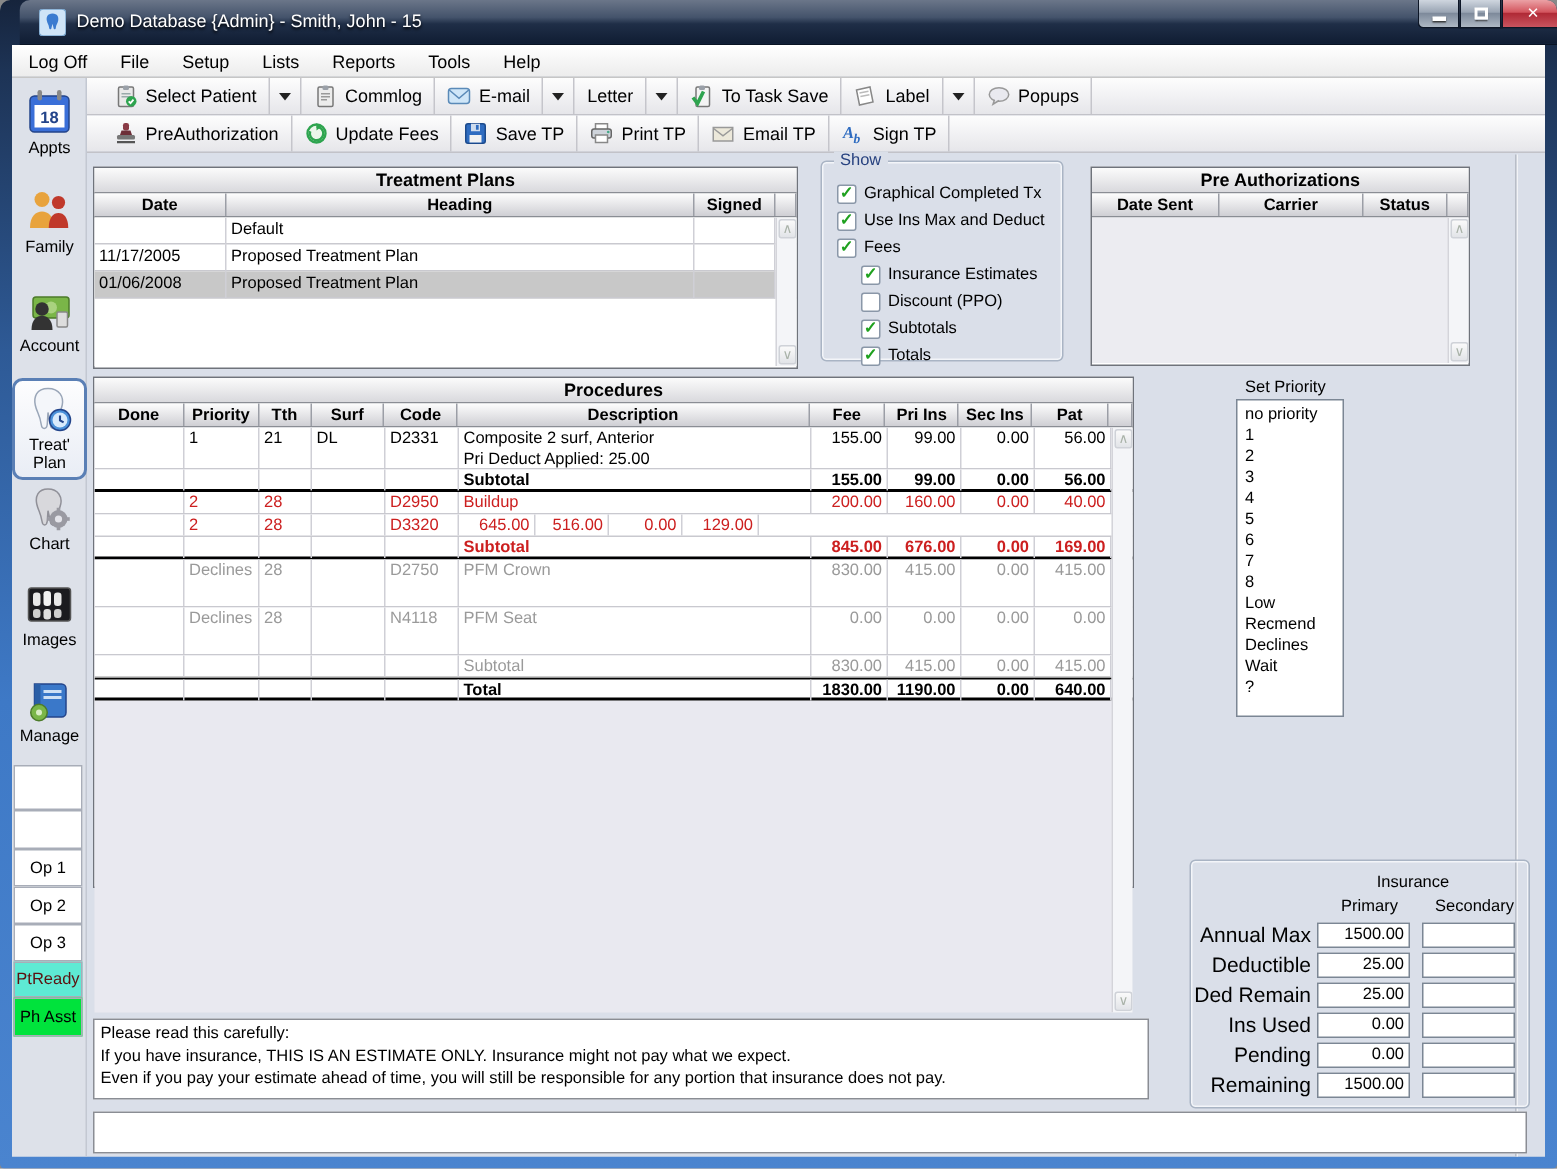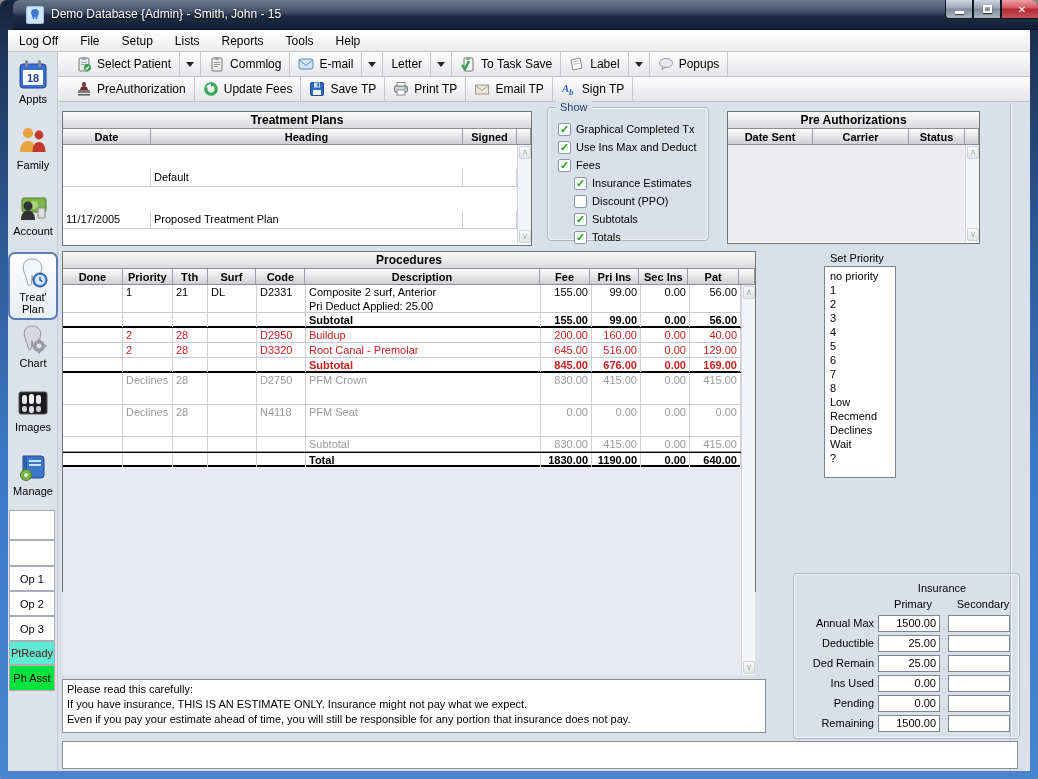--- a/index.html
+++ b/index.html
@@ -63,21 +63,21 @@
     box-shadow:1px 0 0 #f2f3f6; }
 
   .panel { position:absolute; border:1px solid #6f737b; background:#fff; }
   .panel-title { height:17px; line-height:17px; text-align:center; font-weight:bold; font-size:12px;
     background:linear-gradient(180deg,#fbfbfb,#d9d9dd); border-bottom:1px solid #8a8d94; }
   .grid-head { display:flex; height:16px; background:linear-gradient(180deg,#fdfdfd,#cfcfd4);
     border-bottom:1px solid #8a8d94; font-weight:bold; }
   .grid-head .gh-cell { border-right:1px solid #9b9ea6; display:flex; align-items:center;
     justify-content:center; overflow:hidden; }
   .grid-body { position:relative; overflow:hidden; }
-  .g-row { display:flex; border-bottom:1px solid #c9c9cf;margin-top:24px; }
+  .g-row { display:flex; border-bottom:1px solid #c9c9cf; }
   .g-cell { border-right:1px solid #cfcfd6; overflow:hidden; padding:0 3px; line-height:14px; }
   .num { text-align:right; }
 
   
   .sbar { position:absolute; top:0; right:0; width:14px; background:#f4f5f8; border-left:1px solid #d4d4da; }
   .sbar .sarr { position:absolute; left:1px; width:12px; height:13px; background:linear-gradient(180deg,#fafafa,#e2e4e8);
     border:1px solid #cfd2d8; border-radius:2px; color:#a9b2a8; font-size:9px; line-height:11px; text-align:center; }
   .sbar .up { top:1px; } .sbar .down { bottom:1px; }
 
   
@@ -116,21 +116,21 @@
   #priority-list { position:absolute; left:766px; top:163px; width:72px; height:212px; background:#fff;
     border:1px solid #7b8694; padding:2px 0; overflow:hidden; }
   .pr-item { padding:0 5px; line-height:14px; font-size:11px; }
 
   
   #ins-box { left:735px; top:470px; width:227px; height:166px; }
   #ins-title { position:absolute; left:88px; top:8px; width:120px; text-align:center; font-size:11px; }
   #ins-primary-h { position:absolute; left:88px; top:24px; width:62px; text-align:center; font-size:11px; }
   #ins-secondary-h { position:absolute; left:158px; top:24px; width:62px; text-align:center; font-size:11px; }
   .ins-row { position:absolute; left:0; height:18px; display:flex; align-items:center; }
-  .ins-label { width:84px; text-align:right; padding-right:4px; font-size:11px; }
+  .ins-label { width:84px; text-align:right; padding-right:4px; font-size:14px; }
   .ins-field { height:17px; background:#fff; border:1px solid #7b8694; font-size:11px;
     text-align:right; padding:1px 3px 0 0; }
   .ins-field.pri { width:62px; margin-right:8px; }
   .ins-field.sec { width:62px; }
 
   
   #note-box { position:absolute; left:4px; top:576px; width:704px; height:54px; background:#fff;
     border:1px solid #8a8d94; padding:2px 4px; line-height:15px; font-size:11px; }
   #bottom-box { position:absolute; left:4px; top:638px; width:956px; height:28px; background:#fff;
     border:1px solid #8a8d94; }
@@ -537,21 +537,20 @@
               <div class="p-cell num" style="width: 49px; height: 14px;">160.00</div>
               <div class="p-cell num" style="width: 49px; height: 14px;">0.00</div>
               <div class="p-cell num" style="width: 51px; height: 14px;">40.00</div>
             </div>
             <div class="p-row style-red" style="height: 15px;">
               <div class="p-cell " style="width: 60px; height: 14px;"></div>
               <div class="p-cell " style="width: 50px; height: 14px;">2</div>
               <div class="p-cell " style="width: 35px; height: 14px;">28</div>
               <div class="p-cell " style="width: 49px; height: 14px;"></div>
               <div class="p-cell " style="width: 49px; height: 14px;">D3320</div>
-              <div class="p-cell " style="width: 235px; height: 14px;">Root Canal - Premolar</div>
               <div class="p-cell num" style="width: 51px; height: 14px;">645.00</div>
               <div class="p-cell num" style="width: 49px; height: 14px;">516.00</div>
               <div class="p-cell num" style="width: 49px; height: 14px;">0.00</div>
               <div class="p-cell num" style="width: 51px; height: 14px;">129.00</div>
             </div>
             <div class="p-row style-subtotal-red" style="height: 15px;">
               <div class="p-cell " style="width: 60px; height: 14px;"></div>
               <div class="p-cell " style="width: 50px; height: 14px;"></div>
               <div class="p-cell " style="width: 35px; height: 14px;"></div>
               <div class="p-cell " style="width: 49px; height: 14px;"></div>

